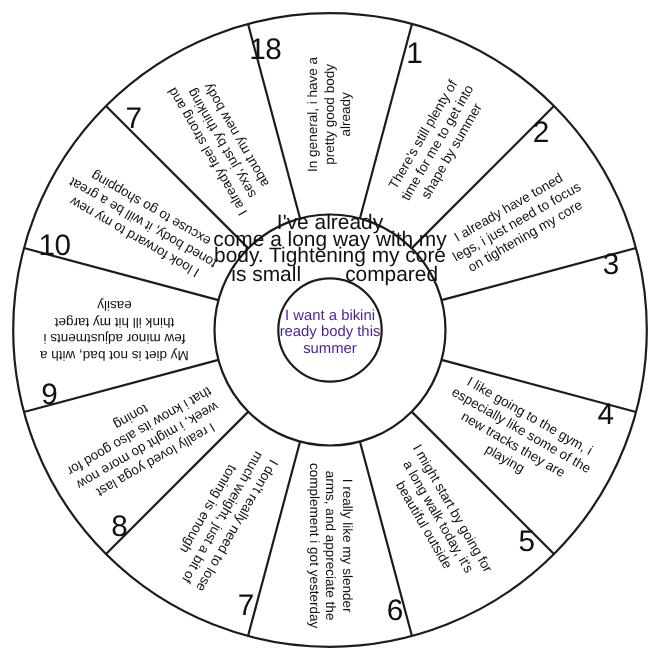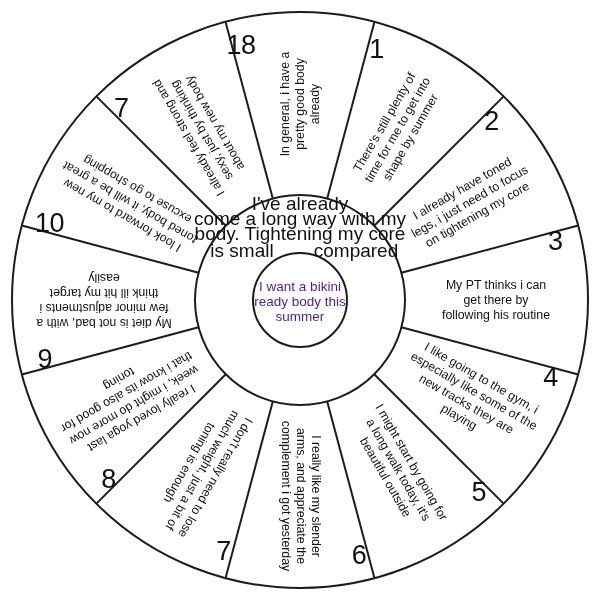--- a/index.html
+++ b/index.html
@@ -107,23 +107,20 @@
   <div class="num" style="left:49.5px;  top:223.4px">10</div>
   <div class="num" style="left:121.3px; top:108.4px">7</div>
   <div class="num" style="left:241.1px; top:44.7px">18</div>
 
   <div class="seg" style="left:398px;   top:130.3px; transform:translate(-50%,-50%) rotate(-60deg)">There's still plenty of
 time for me to get into
 shape by summer</div>
   <div class="seg" style="left:469.7px; top:202px;   transform:translate(-50%,-50%) rotate(-30deg)">I already have toned
 legs, i just need to focus
 on tightening my core</div>
-  <div class="seg" style="left:496px;   top:300px;   transform:translate(-50%,-50%) rotate(0deg)">My PT thinks i can
-get there by
-following his routine</div>
   <div class="seg" style="left:469.7px; top:398px;   transform:translate(-50%,-50%) rotate(30deg)">I like going to the gym, i
 especially like some of the
 new tracks they are
 playing</div>
   <div class="seg" style="left:398px;   top:469.7px; transform:translate(-50%,-50%) rotate(60deg)">I might start by going for
 a long walk today, it's
 beautiful outside</div>
   <div class="seg" style="left:300px;   top:496px;   transform:translate(-50%,-50%) rotate(90deg)">I really like my slender
 arms, and appreciate the
 complement i got yesterday</div>

